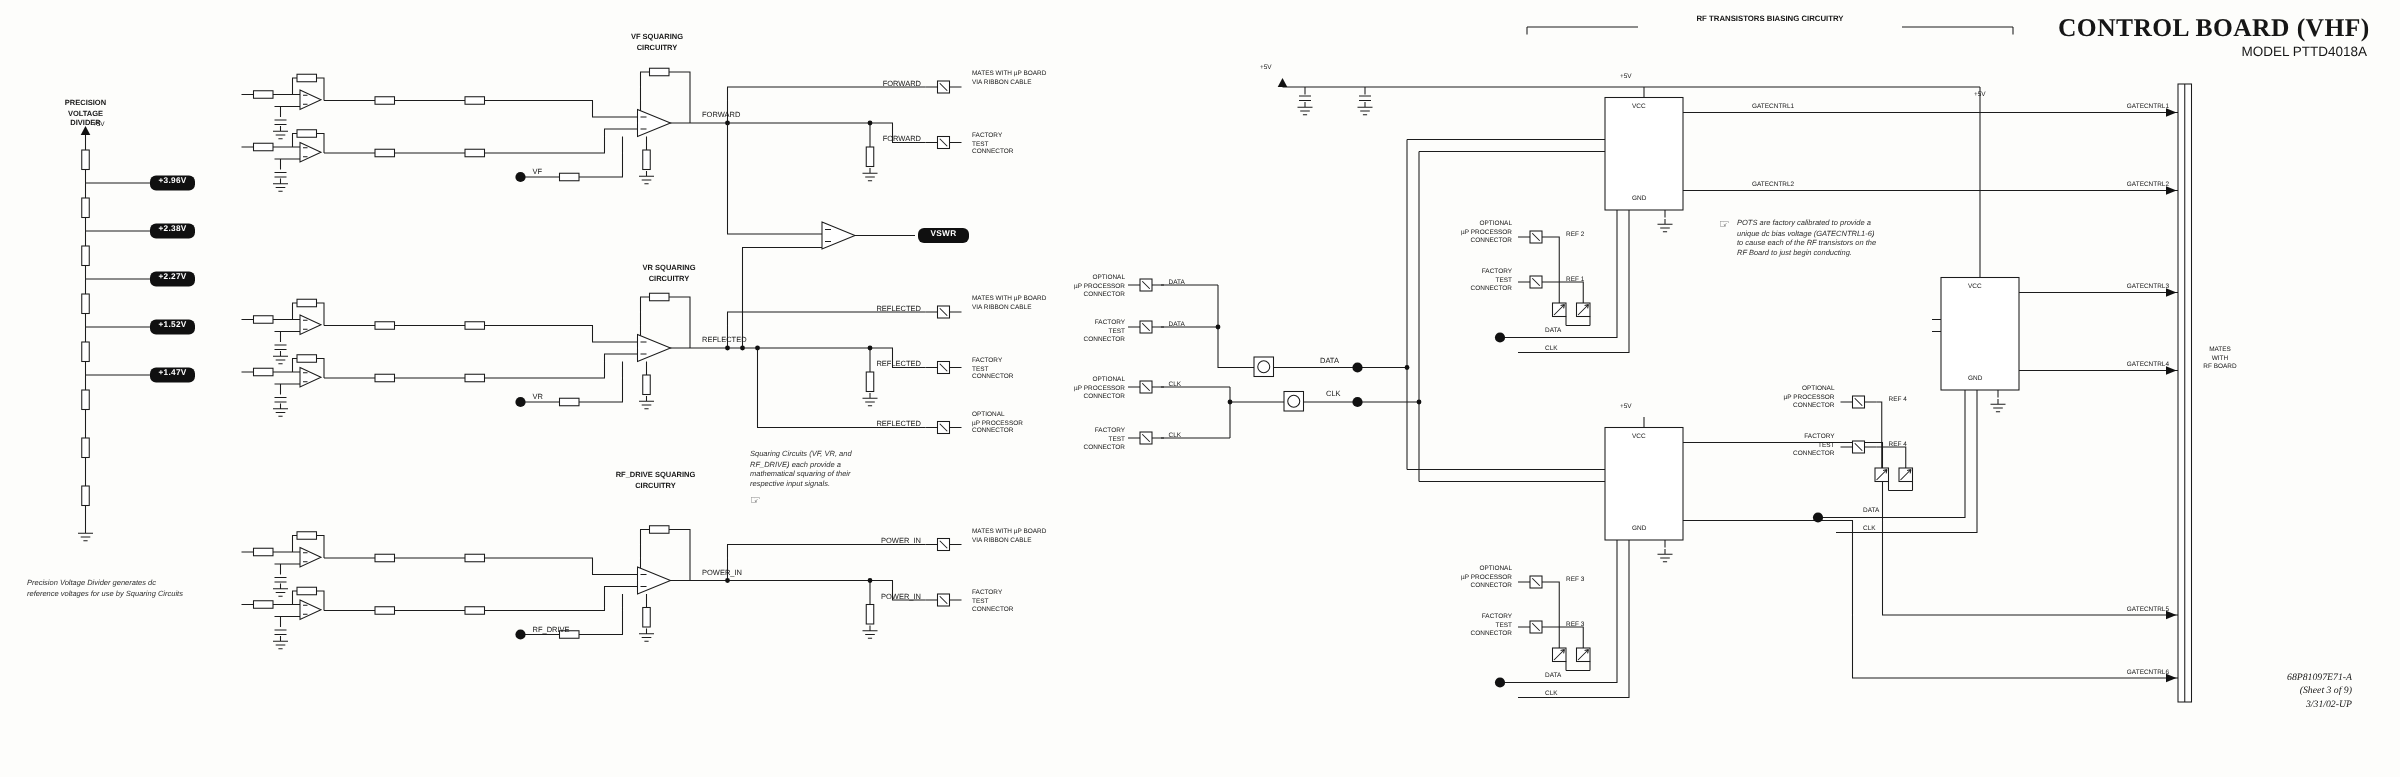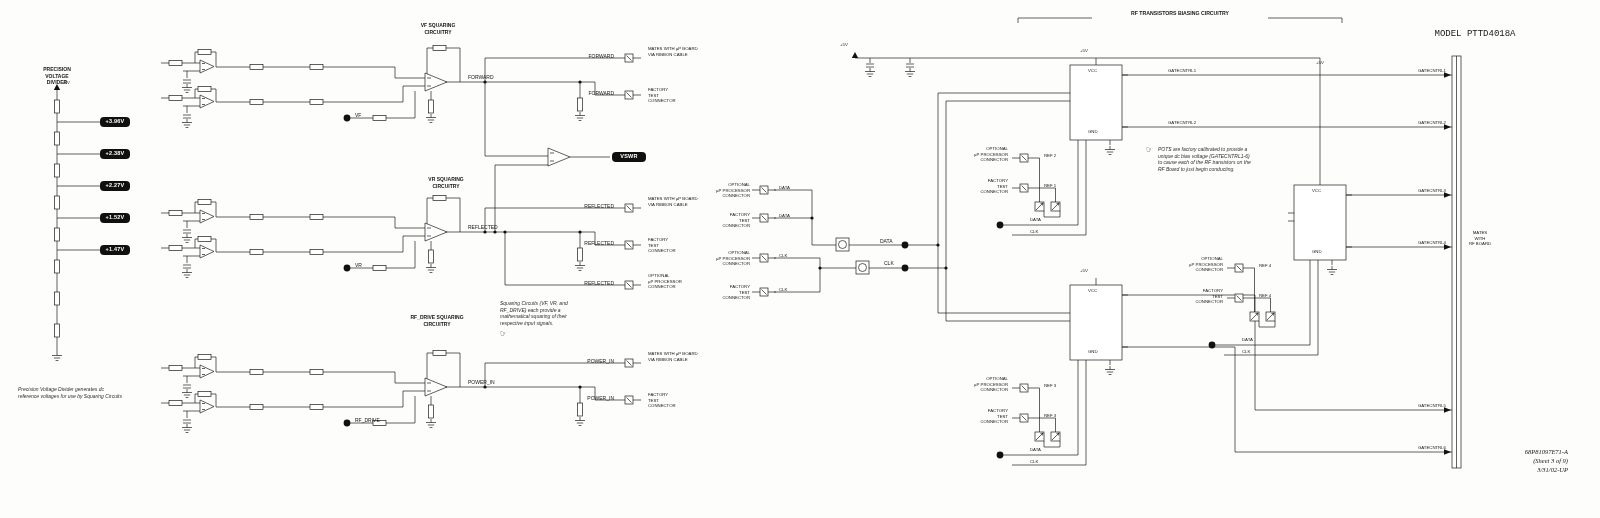--- a/index.html
+++ b/index.html
@@ -10,21 +10,21 @@
        color:#161616;white-space:pre-line;z-index:2;}
   .xs{font-size:4.3px;}
   .b{font-weight:bold;}
   .c{text-align:center;}
   .r{text-align:right;}
   .i{font-style:italic;color:#2e2e2e;}
   .bx{position:absolute;background:#101010;color:#fff;font:bold 5.5px/1 "Liberation Sans",sans-serif;
       border-radius:4px;height:10px;display:flex;align-items:center;justify-content:center;
       letter-spacing:.2px;z-index:3;}
   .t-main{font-family:"Liberation Serif",serif;font-size:17px;font-weight:600;letter-spacing:.3px;white-space:nowrap;}
-  .t-model{font-family:Liberation Mono, monospace;font-size:9px;}
+  .t-model{font-family:Liberation Sans, sans-serif;font-size:9px;text-align:right;}
   .t-foot{font-family:"Liberation Serif",serif;font-size:6.5px;font-style:italic;line-height:1.35;}
   .hand{font-size:8px;line-height:1;}
   .w{stroke:#1c1c1c;stroke-width:.7;fill:none;}
   .cmp{stroke:#1c1c1c;stroke-width:.7;fill:#fff;}
   .fil{fill:#111;stroke:none;}
 </style>
 </head>
 <body>
 
 <div id="sheet">
@@ -206,20 +206,21 @@
     <path class="w" d="M1456.5,56 V468"></path>
     <use href="#arr-rt" x="1444" y="75"></use>
         <use href="#arr-rt" x="1444" y="127"></use>
     <use href="#arr-rt" x="1444" y="195"></use>
         <use href="#arr-rt" x="1444" y="247"></use>
     <use href="#arr-rt" x="1444" y="410"></use>
         <use href="#arr-rt" x="1444" y="452"></use>
   </g>
 </svg>
 
+  <div class="lbl t-main c" style="left:1372px;top:8px;width:206px;">CONTROL BOARD (VHF)</div>
   <div class="lbl t-model c" style="left:1372px;top:29px;width:206px;">MODEL PTTD4018A</div>
   <div class="lbl t-foot r" style="left:1450px;top:448px;width:118px;">68P81097E71-A</div>
   <div class="lbl t-foot r" style="left:1450px;top:457px;width:118px;">(Sheet 3 of 9)</div>
   <div class="lbl t-foot r" style="left:1450px;top:466px;width:118px;">3/31/02-UP</div>
 
   <div class="lbl b c" style="left:26px;top:66px;width:62px;">PRECISION
 VOLTAGE
 DIVIDER</div>
   <div class="lbl xs" style="left:62px;top:80px;">+5V</div>
   <div class="bx" style="left:100px;top:117px;width:30px;">+3.96V</div>

